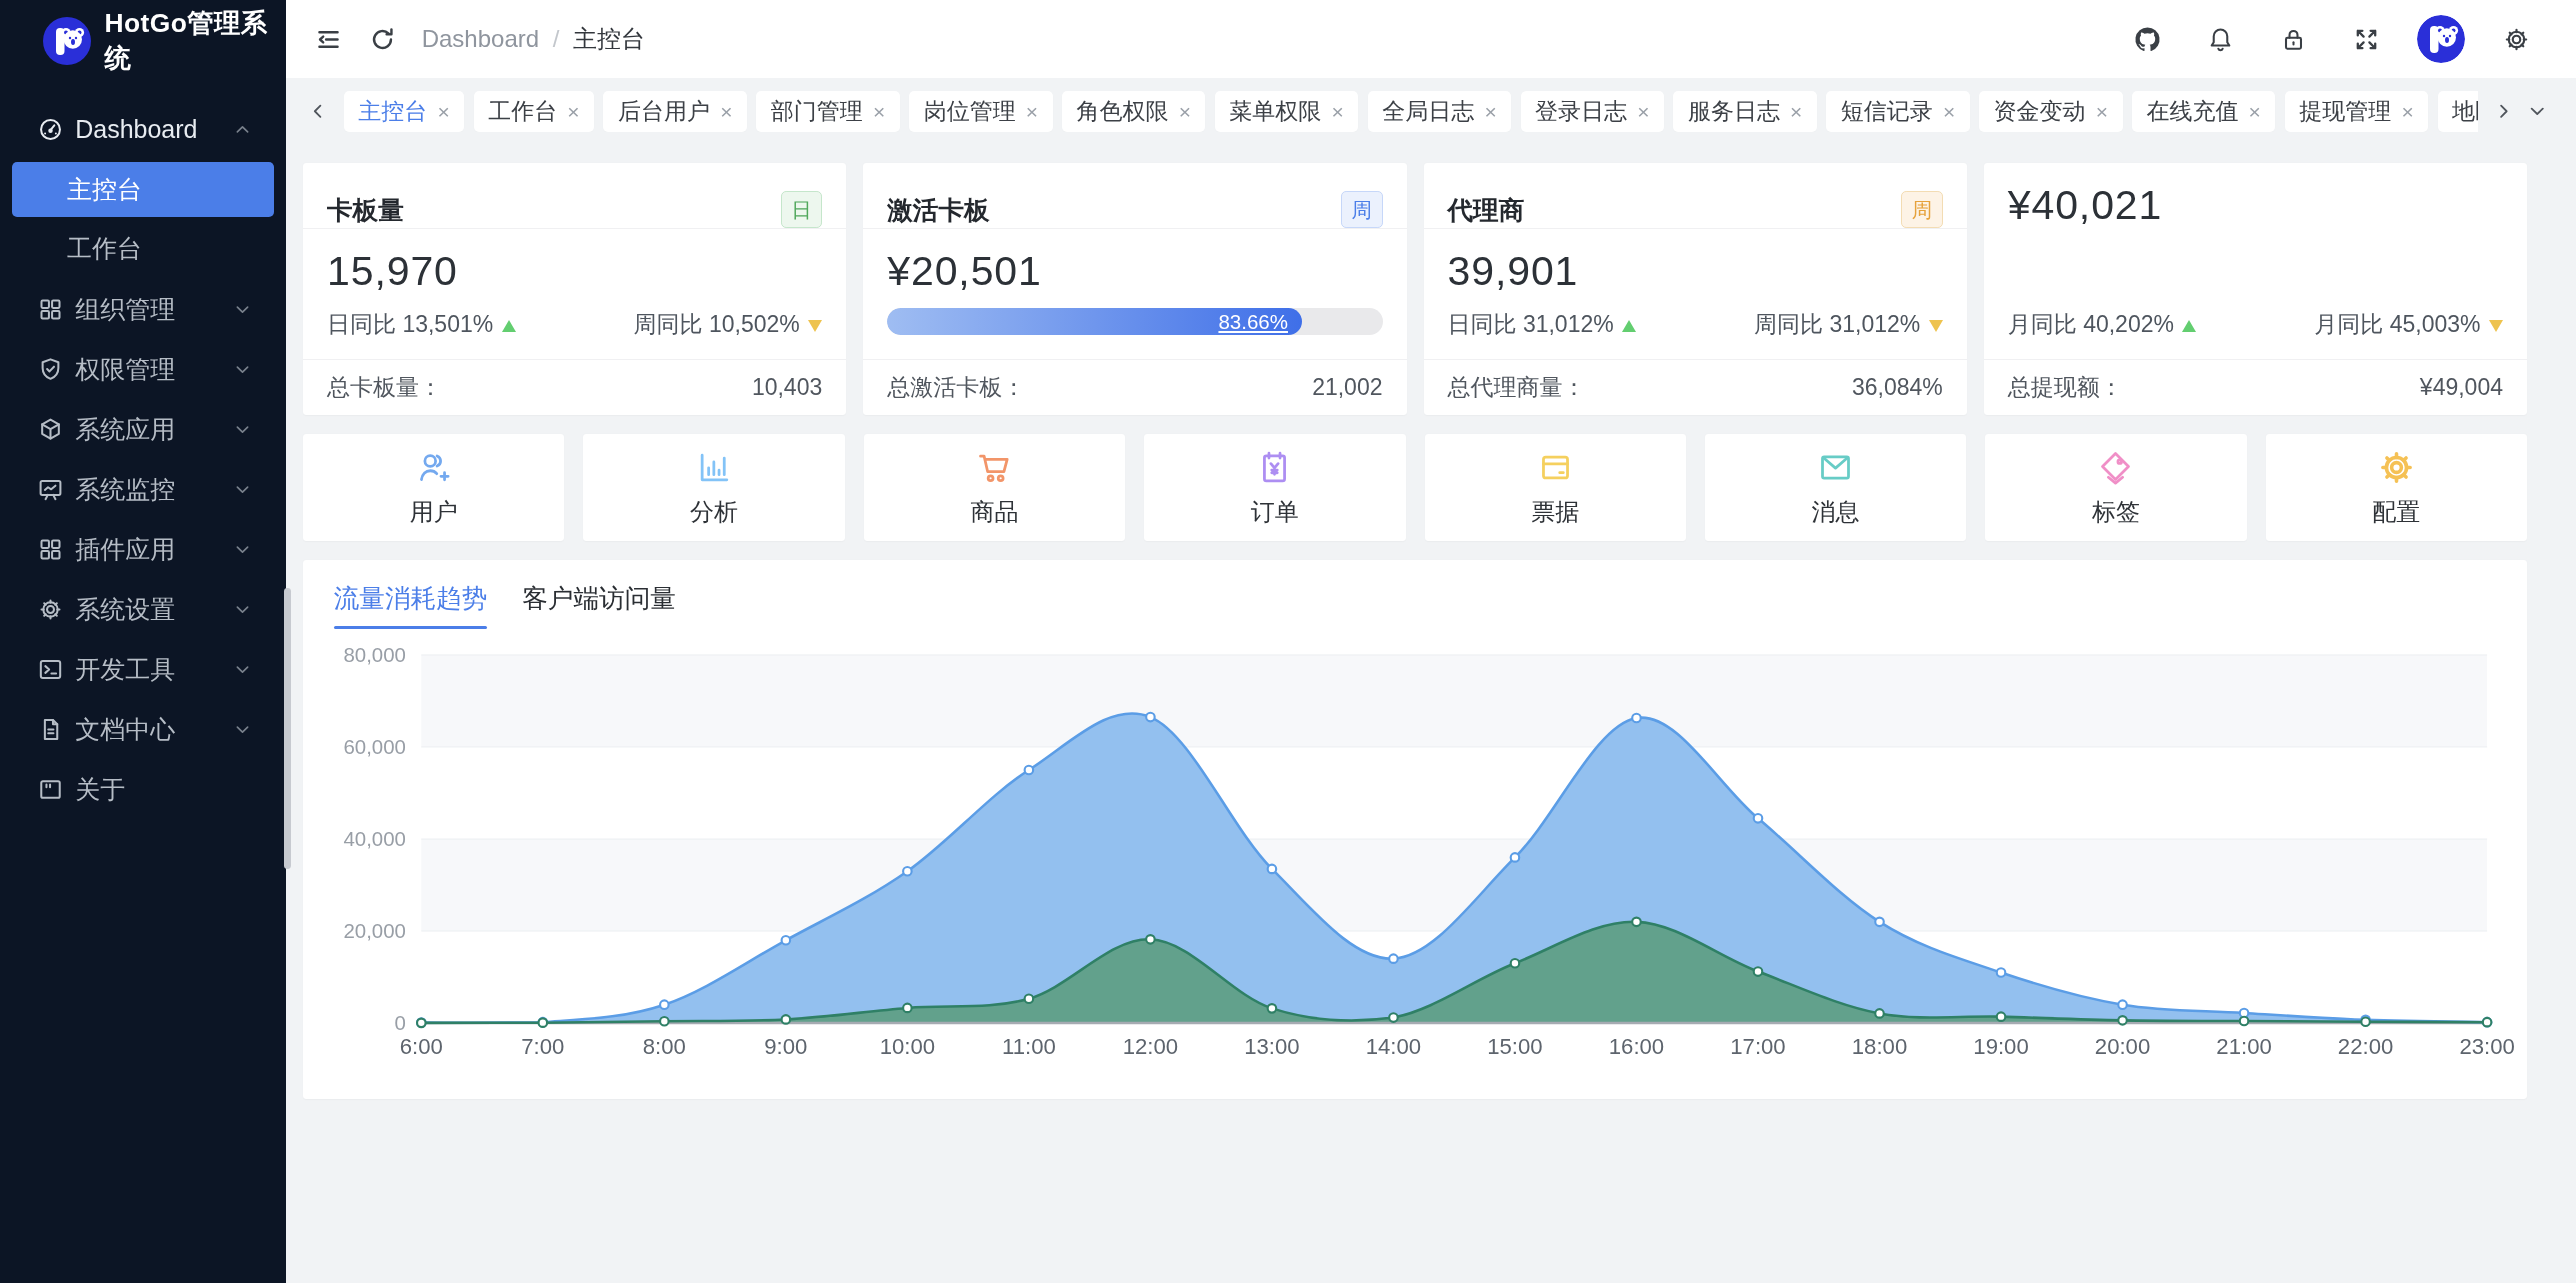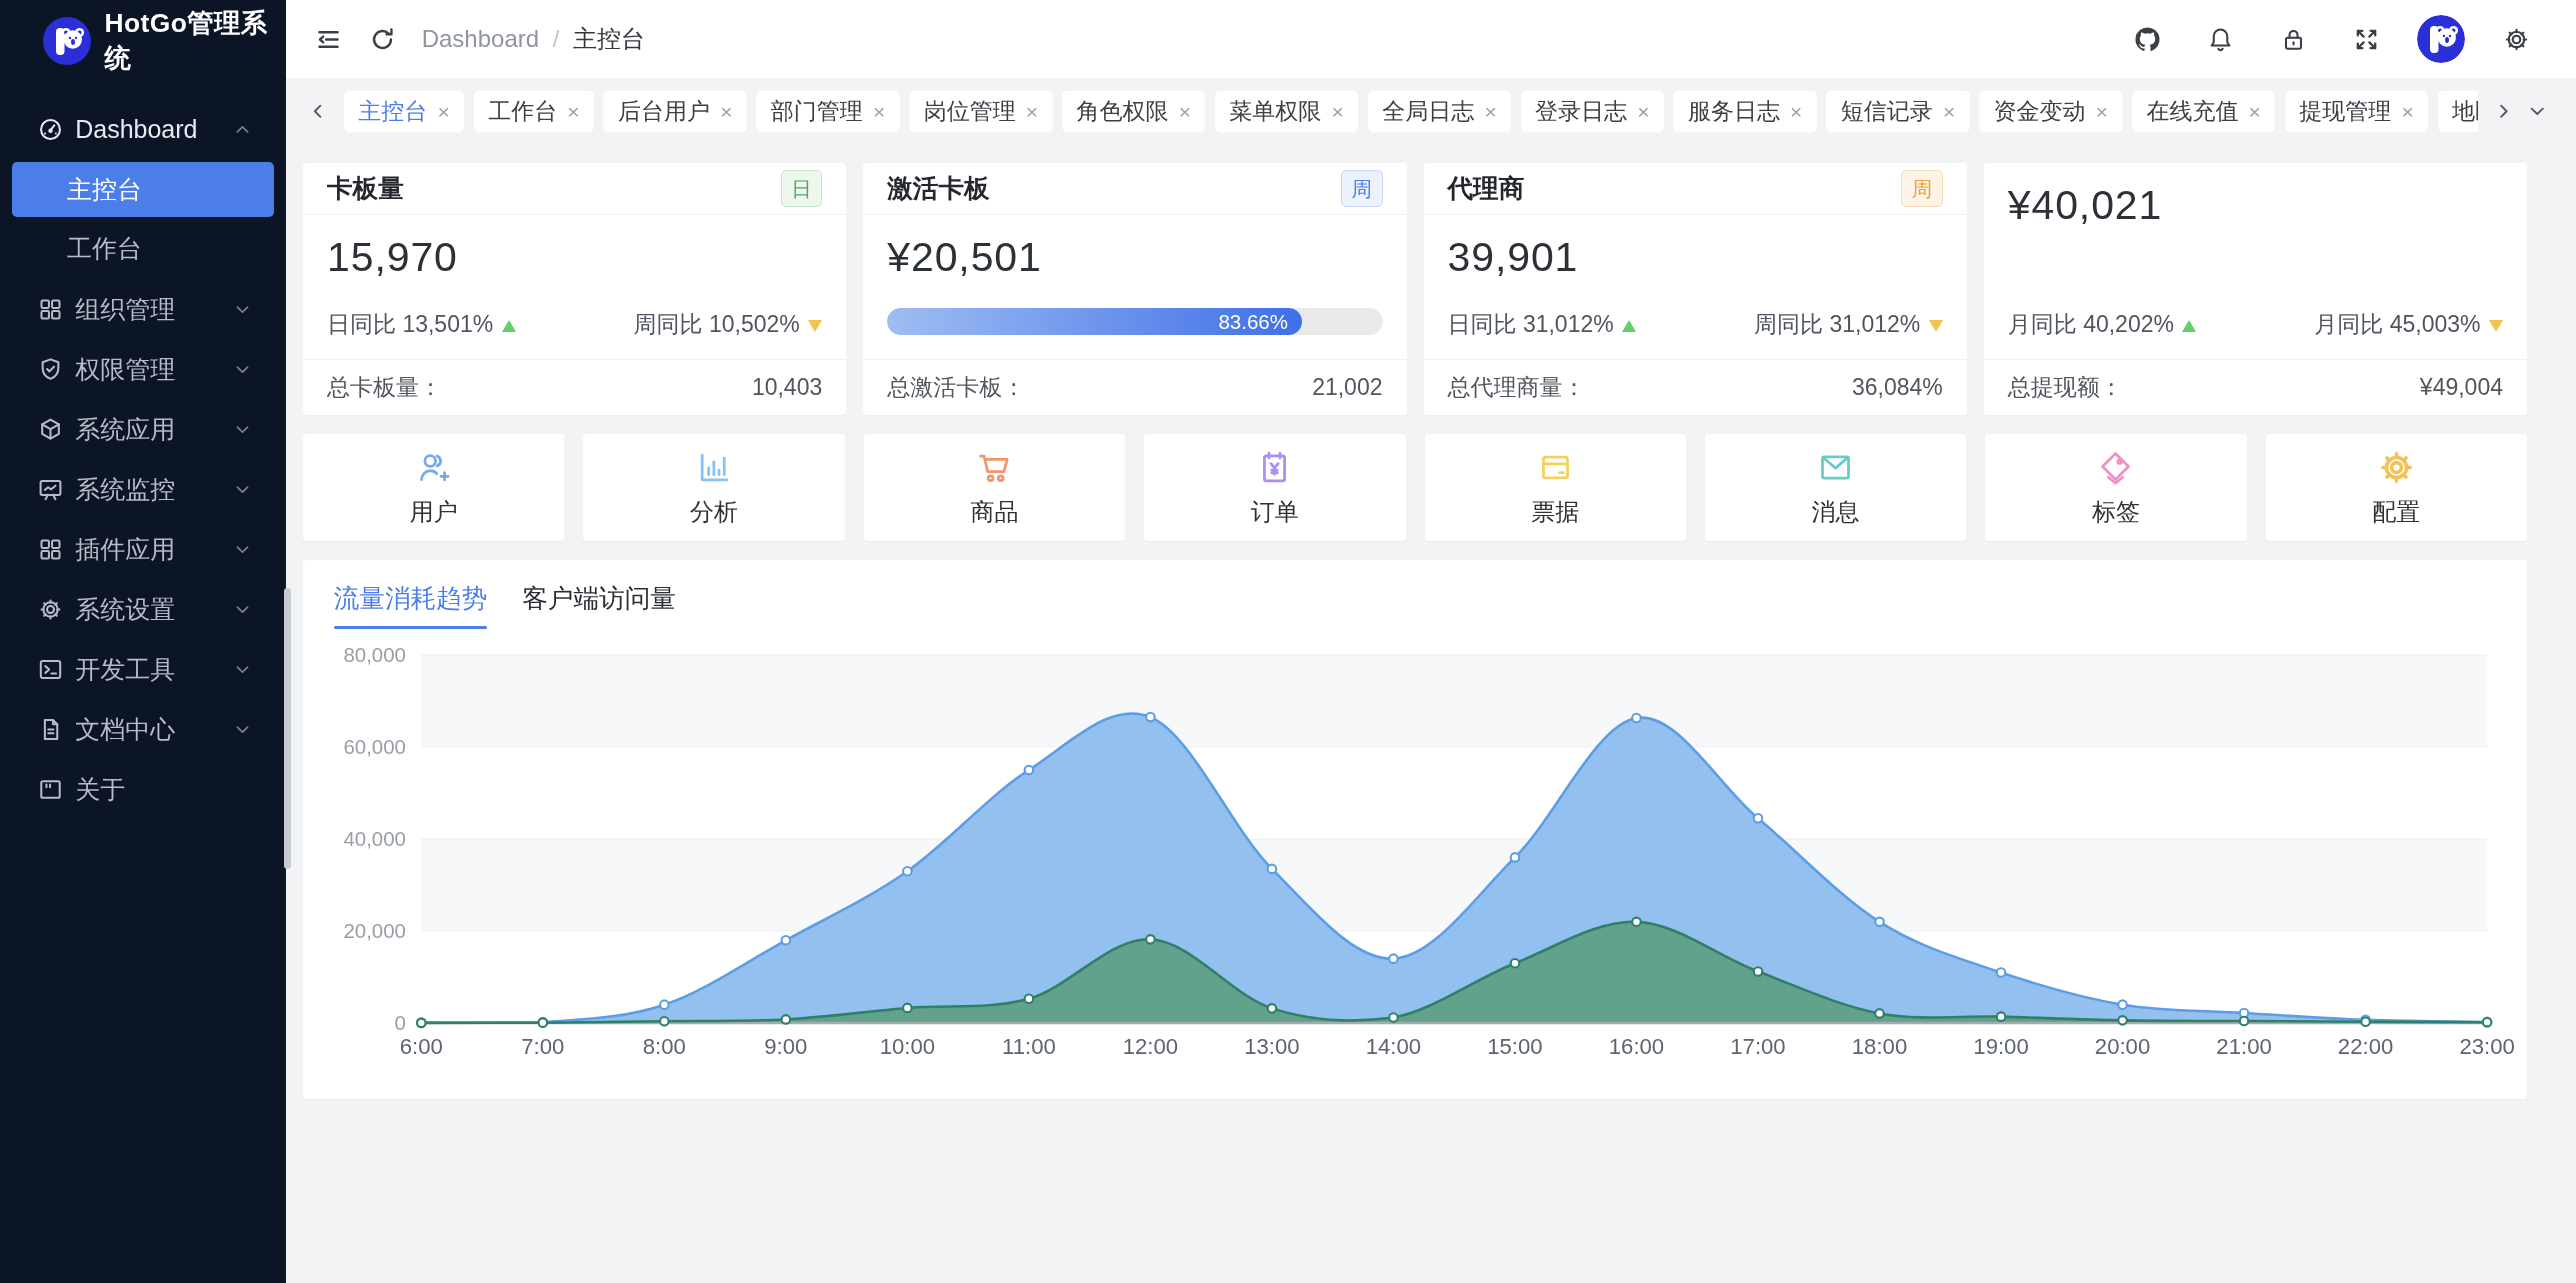--- a/index.html
+++ b/index.html
@@ -42,21 +42,21 @@
   .tab-nav svg { width:20.5px; height:20.5px; }
   .tabs-strip { flex:1; display:flex; gap:9.4px; overflow:hidden; height:41px; margin:0 8.5px; }
   .tab-chip { background:#ffffff; border-radius:5.1px; height:41px; display:flex; align-items:center; padding:0 14.5px; font-size:23px; color:#3c4046; gap:10.2px; flex-shrink:0; cursor:pointer; box-shadow:0 0.9px 1.7px rgba(0,0,0,0.02); }
   .tab-chip.active .tab-label { color:#4b7ee8; }
   .tab-close { color:#9aa0a8; font-size:21px; line-height:1; cursor:pointer; }
 
   
   .content { flex:1; padding:19px 49px 0 17px; overflow:hidden; }
   .stats-row { display:flex; gap:17px; }
   .stat-card { flex:1; background:#ffffff; border-radius:3.4px; height:252px; box-shadow:0 0.9px 1.7px rgba(0,0,0,0.03); display:flex; flex-direction:column; }
-  .sc-head { height:52px; display:flex; align-items:center; justify-content:space-between; padding:0 24px; border-bottom:0.9px solid #f0f0f2; flex-shrink:0; }
+  .sc-head { height:66px; display:flex; align-items:flex-end; justify-content:space-between; padding:0 24px; border-bottom:0.9px solid #f0f0f2; flex-shrink:0; }
   .sc-title { font-size:25.6px; font-weight:700; color:#24282e; }
   .sc-badge { font-size:20.5px; padding:3.4px 9.4px; border-radius:5.1px; border:0.9px solid; }
   .sc-body { flex:1; padding:19px 24px 19px; display:flex; flex-direction:column; justify-content:space-between; }
   .sc-value { font-size:41px; font-weight:500; color:#2c3137; letter-spacing:0.9px; }
   .sc-subrow { display:flex; justify-content:space-between; align-items:center; font-size:23px; color:#4e555e; }
   .tri { display:inline-block; width:0; height:0; margin-left:8.5px; vertical-align:middle; }
   .tri.up { border-left:7.7px solid transparent; border-right:7.7px solid transparent; border-bottom:12px solid #63ce70; }
   .tri.down { border-left:7.7px solid transparent; border-right:7.7px solid transparent; border-top:12px solid #eec34e; }
   .sc-progress { height:27px; border-radius:13.6px; background:#e9e9eb; margin-bottom:5.1px; overflow:hidden; }
   .sc-progress-fill { height:100%; border-radius:13.6px; color:#ffffff; font-size:20.5px; line-height:27px; text-align:right; padding-right:13.6px; }
@@ -423,21 +423,21 @@
   </div>
           <div class="stat-card">
     <div class="sc-head">
       <span class="sc-title">激活卡板</span>
       <span class="sc-badge" style="background: rgb(235, 241, 253); border-color: rgb(198, 215, 249); color: rgb(75, 126, 232);">周</span>
     </div>
     <div class="sc-body">
       <div class="sc-value">¥20,501</div>
 
       <div class="sc-progress">
-        <div class="sc-progress-fill" style="width: 83.66%; background: linear-gradient(90deg, rgb(159, 189, 242), rgb(63, 111, 232));">83.66%</div>
+        <div class="sc-progress-fill" style="width: 83.66%; background: linear-gradient(90deg, rgb(159, 189, 242), rgb(63, 111, 232)); text-decoration: underline;">83.66%</div>
       </div>
     </div>
     <div class="sc-foot">
       <span class="sf-label">总激活卡板：</span>
       <span class="sf-value">21,002</span>
     </div>
   </div>
           <div class="stat-card">
     <div class="sc-head">
       <span class="sc-title">代理商</span>

